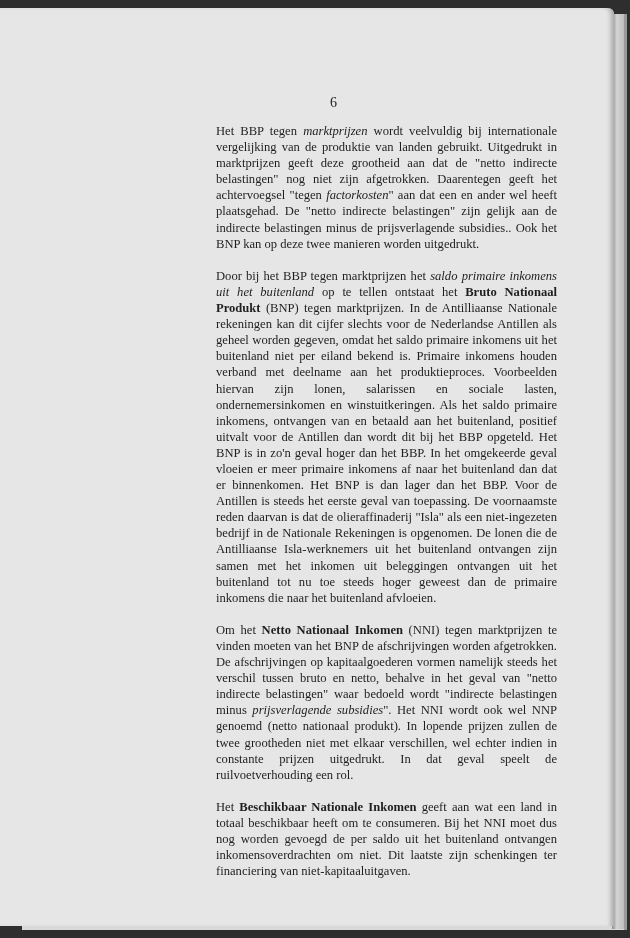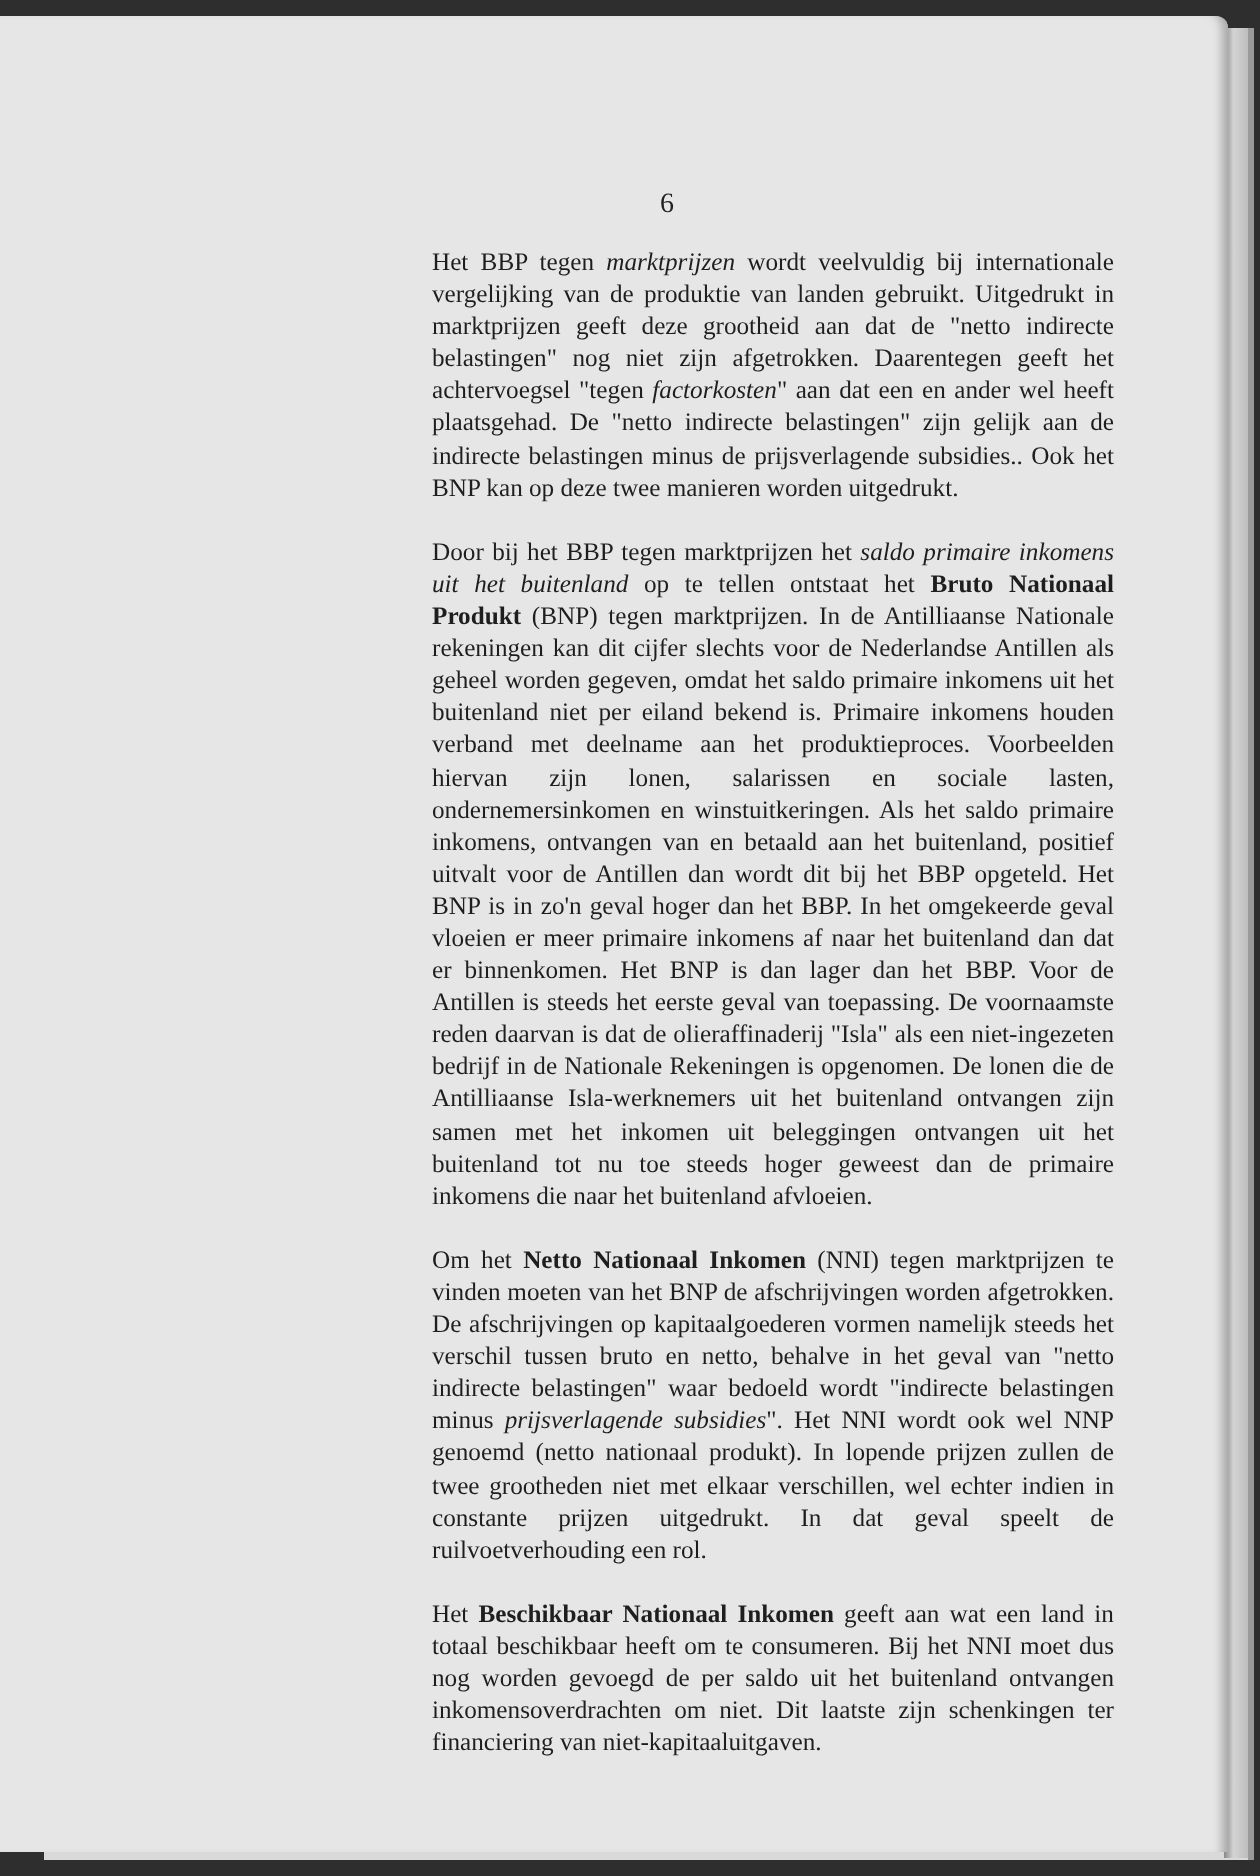--- a/index.html
+++ b/index.html
@@ -52,16 +52,16 @@
   <p>
     <span>Het BBP tegen </span><i>marktprijzen</i><span> wordt veelvuldig bij internationale vergelijking van de produktie van landen gebruikt. Uitgedrukt in marktprijzen geeft deze grootheid aan dat de "netto indirecte belastingen" nog niet zijn afgetrokken. Daarentegen geeft het achtervoegsel "tegen </span><i>factorkosten</i><span>" aan dat een en ander wel heeft plaatsgehad. De "netto indirecte belastingen" zijn gelijk aan de indirecte belastingen minus de prijsverlagende subsidies.. Ook het BNP kan op deze twee manieren worden uitgedrukt.</span>
   </p>
   <p>
     <span>Door bij het BBP tegen marktprijzen het </span><i>saldo primaire inkomens uit het buitenland</i><span> op te tellen ontstaat het </span><b>Bruto Nationaal Produkt</b><span> (BNP) tegen marktprijzen. In de Antilliaanse Nationale rekeningen kan dit cijfer slechts voor de Nederlandse Antillen als geheel worden gegeven, omdat het saldo primaire inkomens uit het buitenland niet per eiland bekend is.  Primaire inkomens houden verband met deelname aan het produktieproces. Voorbeelden hiervan zijn lonen, salarissen en sociale lasten, ondernemersinkomen en winstuitkeringen. Als het saldo primaire inkomens, ontvangen van en betaald aan het buitenland, positief uitvalt voor de  Antillen dan wordt dit bij het BBP opgeteld. Het BNP is in zo'n geval hoger dan het BBP. In het omgekeerde geval vloeien er meer primaire inkomens af naar het buitenland dan dat er binnenkomen. Het BNP is dan lager dan het BBP. Voor de Antillen is steeds het eerste  geval van toepassing. De voornaamste reden daarvan is dat de olieraffinaderij "Isla" als een niet-ingezeten bedrijf in de Nationale Rekeningen is opgenomen. De lonen die de Antilliaanse Isla-werknemers uit het buitenland ontvangen zijn samen met het inkomen uit beleggingen ontvangen uit het buitenland tot nu toe steeds hoger geweest dan de primaire inkomens die naar het buitenland afvloeien.</span>
   </p>
   <p>
     <span>Om het </span><b>Netto Nationaal Inkomen</b><span> (NNI) tegen marktprijzen te vinden moeten van het BNP de afschrijvingen worden afgetrokken. De afschrijvingen op kapitaalgoederen vormen namelijk steeds het verschil tussen bruto en netto, behalve in het geval van "netto indirecte belastingen" waar bedoeld wordt "indirecte belastingen minus </span><i>prijsverlagende subsidies</i><span>". Het NNI wordt ook wel NNP genoemd (netto nationaal produkt). In lopende prijzen zullen de twee grootheden niet met elkaar verschillen, wel echter indien in constante prijzen uitgedrukt. In dat geval speelt de ruilvoetverhouding een rol.</span>
   </p>
   <p>
-    <span>Het </span><b>Beschikbaar Nationaal Inkomen</b><span> geeft aan wat een land in totaal beschikbaar heeft om te consumeren. Bij het NNI moet dus nog worden gevoegd de per saldo uit het buitenland ontvangen inkomensoverdrachten om niet. Dit laatste zijn schenkingen ter financiering van niet-kapitaaluitgaven.</span>
+    <span>Het </span><b>Beschikbaar Nationale Inkomen</b><span> geeft aan wat een land in totaal beschikbaar heeft om te consumeren. Bij het NNI moet dus nog worden gevoegd de per saldo uit het buitenland ontvangen inkomensoverdrachten om niet. Dit laatste zijn schenkingen ter financiering van niet-kapitaaluitgaven.</span>
   </p>
 
 </div>
 
 </body></html>

